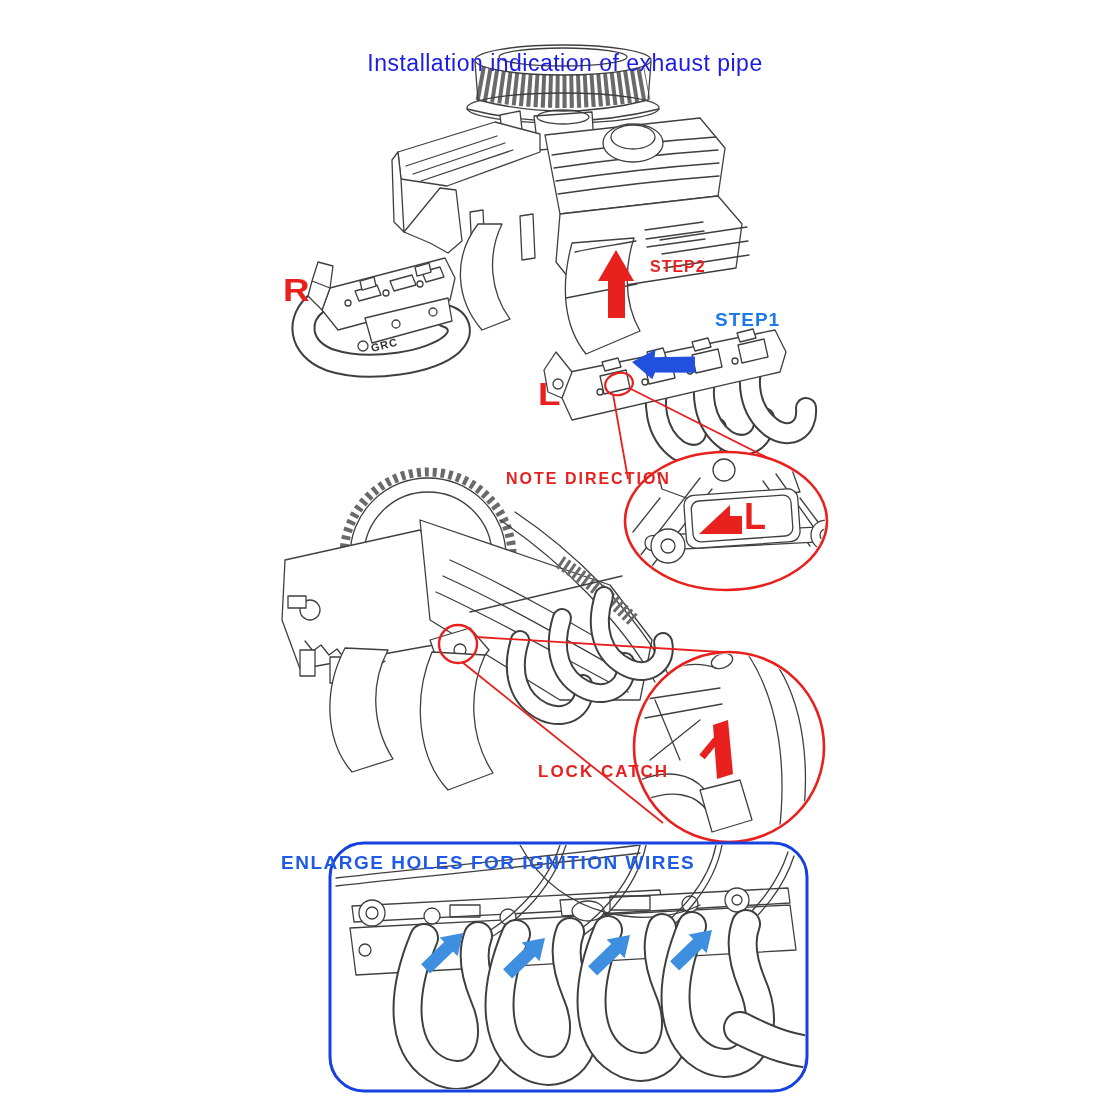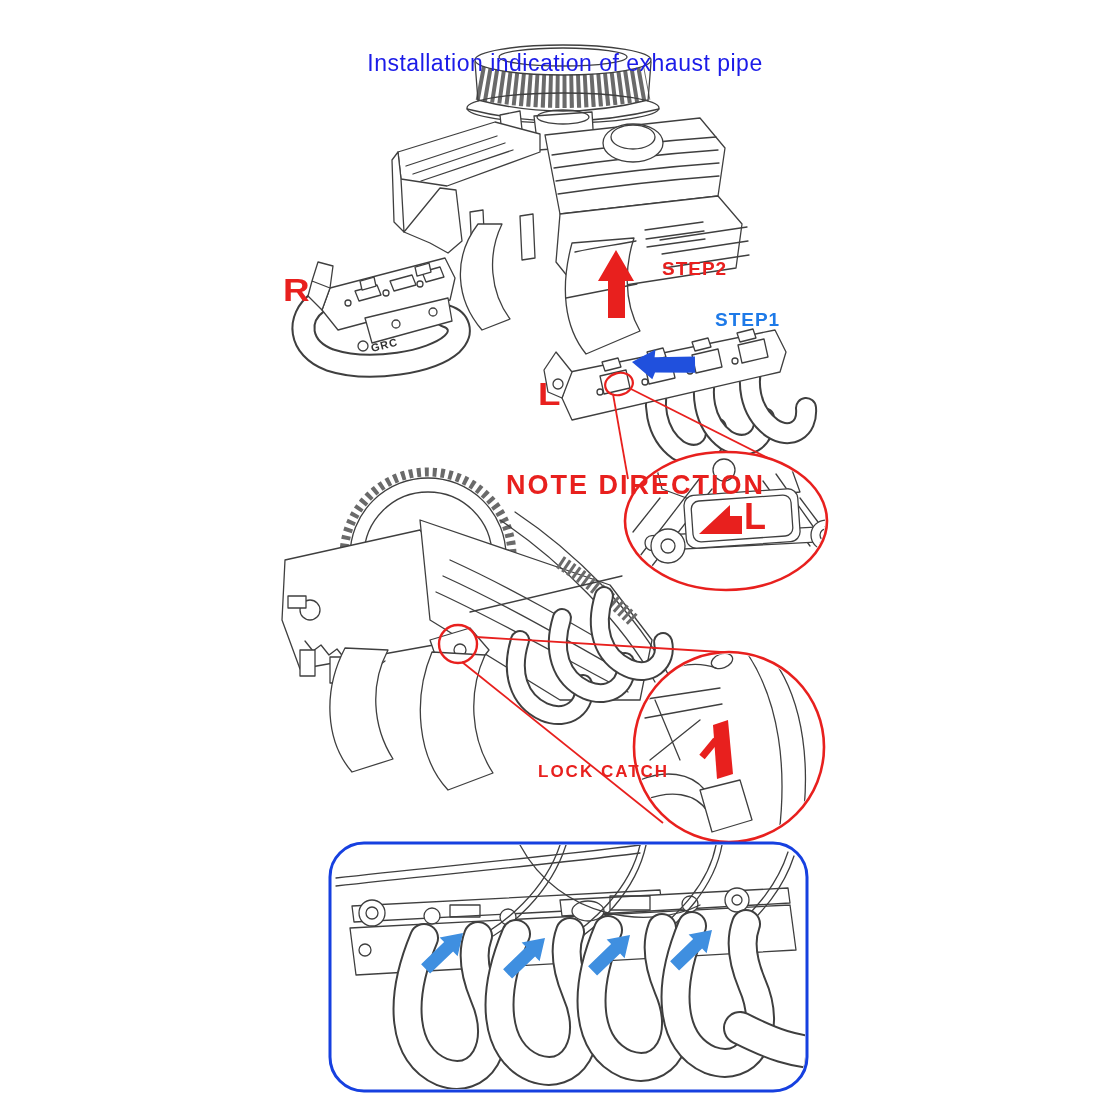--- a/index.html
+++ b/index.html
@@ -6,25 +6,25 @@
   .stage{
     position:relative;width:1100px;height:1100px;background:#ffffff;overflow:hidden;
     font-family:"Liberation Sans", sans-serif;
   }
   .stage svg{position:absolute;left:0;top:0;}
   .label{position:absolute;white-space:nowrap;}
   .title{
     left:360px;top:6px;width:410px;text-align:center;
     font-size:23px;color:#1b1be8;letter-spacing:0.5px;margin-top:44px;
   }
-  .step2{left:650px;top:258px;font-size:19px;font-weight:700;color:#e8201e;letter-spacing:1px;margin-left:12px;}
+  .step2{left:650px;top:258px;font-size:16px;font-weight:700;color:#e8201e;letter-spacing:1px;}
   .step1{left:715px;top:309px;font-size:19px;font-weight:700;color:#1e7ae8;letter-spacing:1px;}
   .r-label{left:283px;top:272px;font-size:32px;font-weight:700;color:#e8201e;transform:scaleX(1.15);transform-origin:left top;}
   .l-label{left:538px;top:376px;font-size:32px;font-weight:700;color:#e8201e;transform:scaleX(1.15);transform-origin:left top;}
-  .note-direction{left:506px;top:470px;font-size:27px;font-weight:700;color:#e8201e;letter-spacing:2px;}
+  .note-direction{left:506px;top:470px;font-size:16px;font-weight:700;color:#e8201e;letter-spacing:2px;}
   .direction-mark{left:744px;top:496px;font-size:36px;font-weight:700;color:#e8201e;}
   .lock-catch{left:538px;top:762px;font-size:17px;font-weight:700;color:#e8201e;letter-spacing:2px;}
   .enlarge{left:281px;top:852px;font-size:19px;font-weight:700;color:#1f5be8;letter-spacing:1.5px;}
   .lineart{stroke:#3f3f3f;stroke-width:1.3;fill:none;stroke-linejoin:round;stroke-linecap:round;}
   .lineart-fill{stroke:#3f3f3f;stroke-width:1.3;fill:#ffffff;stroke-linejoin:round;}
   .redline{stroke:#e8201e;fill:none;}
   .brand{font-family:"Liberation Sans",sans-serif;font-size:11px;font-weight:700;fill:#333;letter-spacing:1px;}
 </style>
 </head>
 <body>
@@ -266,14 +266,15 @@
 </svg>
 
 <div class="label title">Installation indication of exhaust pipe</div>
 <div class="label step2">STEP2</div>
 <div class="label step1">STEP1</div>
 <div class="label r-label">R</div>
 <div class="label l-label">L</div>
 <div class="label note-direction">NOTE DIRECTION</div>
 <div class="label direction-mark">L</div>
 <div class="label lock-catch">LOCK CATCH</div>
+<div class="label enlarge">ENLARGE HOLES FOR IGNITION WIRES</div>
 
 </div>
 
 </body></html>

